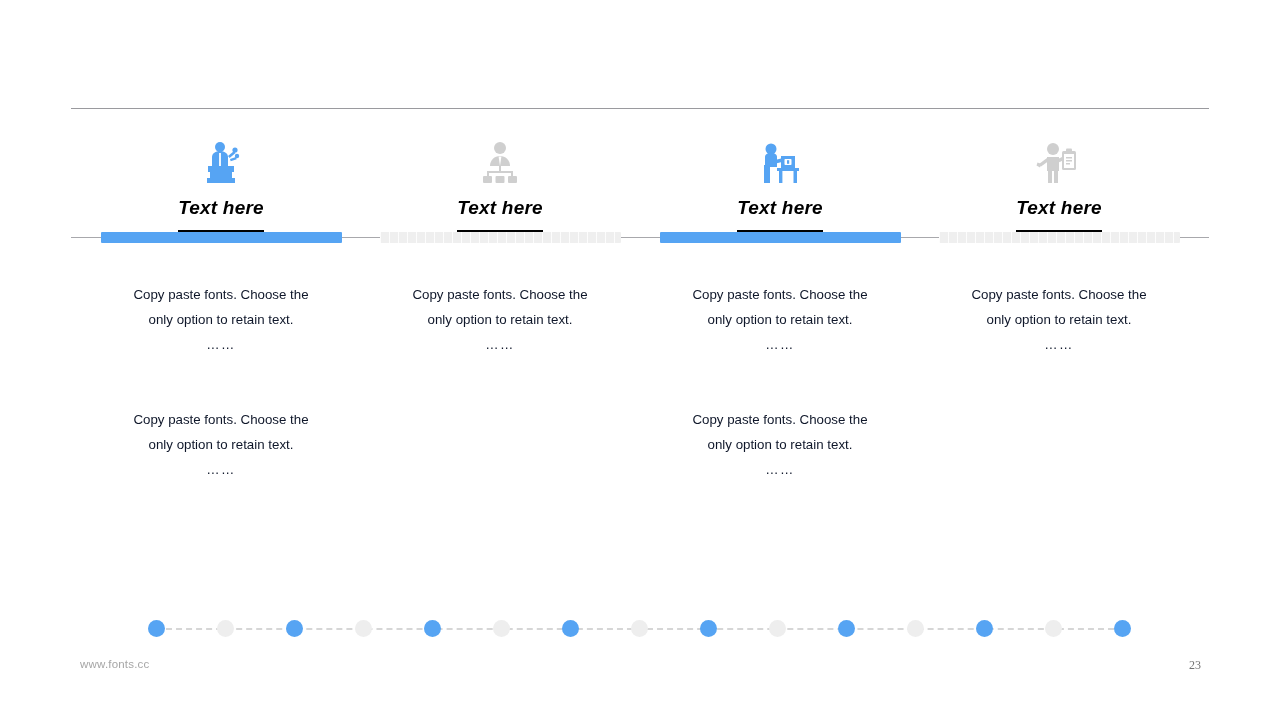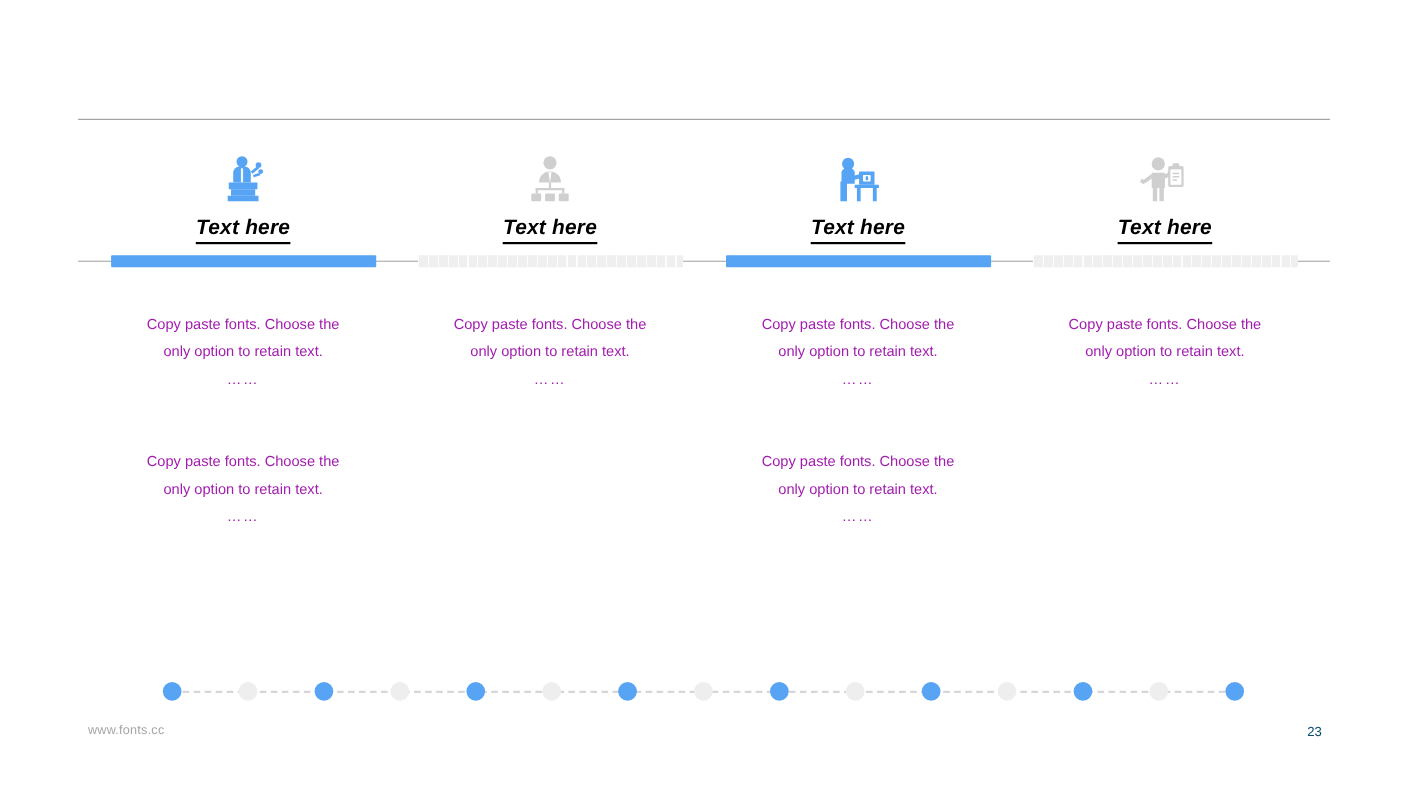--- a/index.html
+++ b/index.html
@@ -66,21 +66,21 @@
   
   .col-title {
     margin-top: 12px;
     font-size: 19px;
     font-weight: bold;
     font-style: italic;
     color: #000000;
     letter-spacing: 0.2px;
     display: inline-block;
     border-bottom: 2px solid #000000;
-    padding-bottom: 1px;
+    padding-bottom: 11px;
     line-height: 1.1;
   }
 
   
   .bar {
     position: absolute;
     top: 232px;
     height: 11px;
     border-radius: 1px;
   }
@@ -106,21 +106,21 @@
     );
   }
 
   
   .copy {
     position: absolute;
     width: 240px;
     text-align: center;
     font-size: 13.3px;
     line-height: 25px;
-    color: #a21caf;
+    color: #0f172a;
   }
   .copy .dots {
     display: block;
     letter-spacing: 1.5px;
   }
 
   .copy-r0 { top: 282px; }
   .copy-r1 { top: 407px; }
 
   .copy-c0 { left: 101px; }
@@ -163,21 +163,22 @@
     color: #a6a6a6;
     letter-spacing: 0.2px;
   }
   .footer-right {
     position: absolute;
     left: 1180px;
     top: 658px;
     width: 30px;
     text-align: center;
     font-size: 12px;
-    color: #0c4a6e;
+    color: #737373;
+    font-family: Liberation Serif, serif;
   }
 </style>
 </head>
 <body>
 
 <div class="slide">
 
   <div class="top-rule"></div>
   <div class="axis-line"></div>
 

